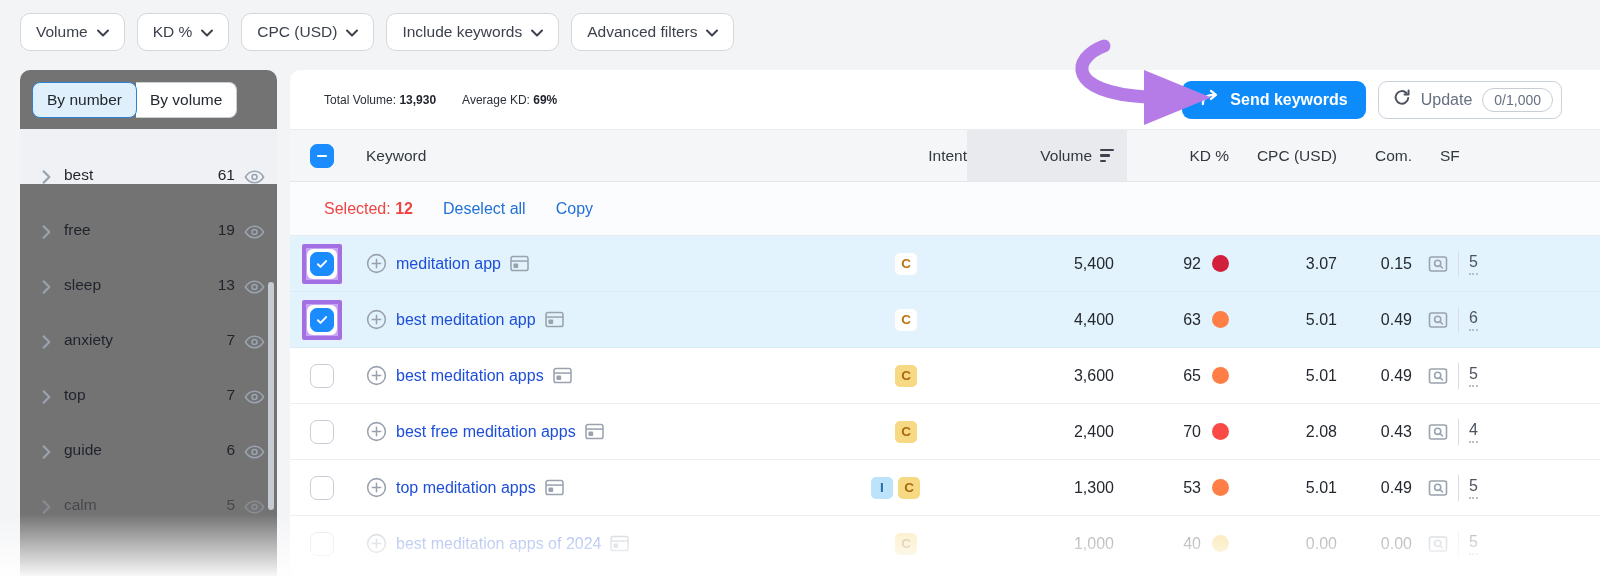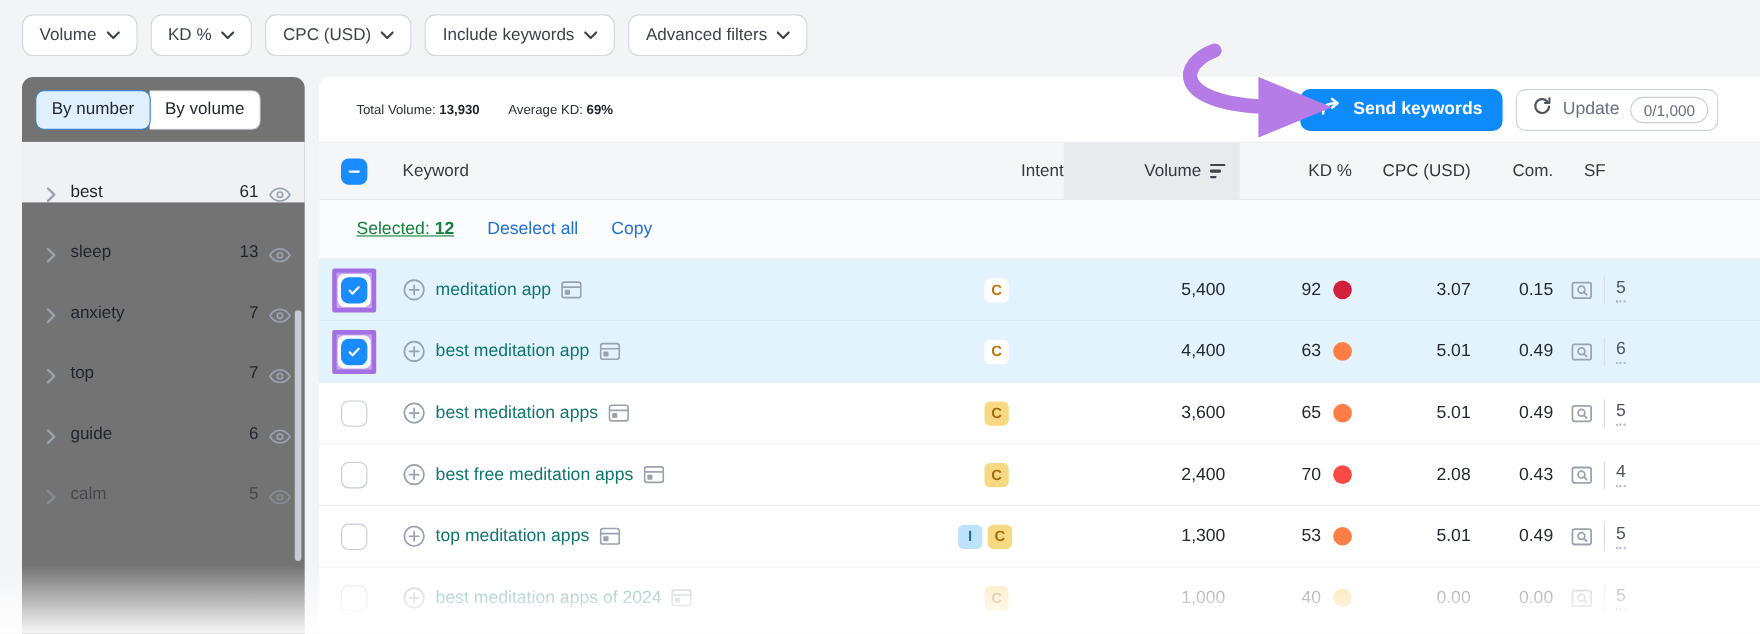--- a/index.html
+++ b/index.html
@@ -89,30 +89,30 @@
   .col-sp    { width:56px;  flex:none; }
   .t-header .col-kw { padding-left:12px; }
   .t-header .col-vol { background:#e8eaee; }
   .sort-icon { display:inline-flex; flex-direction:column; gap:3px; margin-left:8px; }
   .sort-icon i { display:block; height:2.4px; background:#3e444f; border-radius:1px; }
   .sort-icon i:nth-child(1){width:14px;} .sort-icon i:nth-child(2){width:10px;} .sort-icon i:nth-child(3){width:6px;}
   .selection-bar {
     height:54px; display:flex; align-items:center; gap:30px; padding-left:34px;
     border-bottom:1px solid #e9ebef; background:#fbfcfd; font-size:16px;
   }
-  .selection-bar .sel-label { color:#15803d;text-decoration:underline; }
+  .selection-bar .sel-label { color:#ef4444; }
   .selection-bar .sel-label b { font-weight:700; }
   .link-btn { color:#2170d6; font-weight:500; cursor:pointer; text-decoration:none; }
   .t-row {
     height:56px; display:flex; align-items:center; border-bottom:1px solid #eceef1;
     font-size:16px; color:#24282f; background:#fff;
   }
   .t-row.selected { background:#e2f3fd; border-bottom-color:#d9ecf7; }
   .t-row.faded > * { opacity:.5; }
-  .kw-link { color:#0f766e; text-decoration:none; cursor:pointer; white-space:nowrap; overflow:hidden; text-overflow:ellipsis;text-align:center; }
+  .kw-link { color:#1d4ed8; text-decoration:none; cursor:pointer; white-space:nowrap; overflow:hidden; text-overflow:ellipsis;text-align:center; }
   .icon-btn { display:inline-flex; cursor:pointer; flex:none; }
   
   .cb {
     width:24px; height:24px; border-radius:7px; border:1.5px solid #c6ccd4; background:#fff;
     display:inline-flex; align-items:center; justify-content:center; cursor:pointer; flex:none;
   }
   .cb.checked, .cb.indet { background:#1a8cff; border-color:#1a8cff; }
   .anno-box {
     width:40px; height:40px; border:4px solid #a46fe3; background:#c9a4ef;
     display:flex; align-items:center; justify-content:center; border-radius:2px;
@@ -181,20 +181,35 @@
   </div>
 
   <div class="sb-group hl">
     <span class="g-chevron">
         <svg width="9" height="14" viewBox="0 0 8 12">
           <path d="M1.5 1l5 5-5 5" stroke="#99a2ae" stroke-width="1.9" fill="none" stroke-linecap="round" stroke-linejoin="round"></path>
         </svg>
       </span>
     <span class="g-label">best</span>
     <span class="g-count">61</span>
+    <span class="icon-btn">
+        <svg width="21" height="14" viewBox="0 0 22 14">
+          <path d="M1.5 7C4 2.8 7.3 1 11 1s7 1.8 9.5 6C18 11.2 14.7 13 11 13S4 11.2 1.5 7z" stroke="#9aa3b2" fill="none" stroke-width="1.6"></path>
+          <circle cx="11" cy="7" r="2.6" stroke="#9aa3b2" fill="none" stroke-width="1.6"></circle>
+        </svg>
+      </span>
+  </div>
+  <div class="sb-group">
+    <span class="g-chevron">
+        <svg width="9" height="14" viewBox="0 0 8 12">
+          <path d="M1.5 1l5 5-5 5" stroke="#99a2ae" stroke-width="1.9" fill="none" stroke-linecap="round" stroke-linejoin="round"></path>
+        </svg>
+      </span>
+    <span class="g-label">free</span>
+    <span class="g-count">19</span>
     <span class="icon-btn">
         <svg width="21" height="14" viewBox="0 0 22 14">
           <path d="M1.5 7C4 2.8 7.3 1 11 1s7 1.8 9.5 6C18 11.2 14.7 13 11 13S4 11.2 1.5 7z" stroke="#9aa3b2" fill="none" stroke-width="1.6"></path>
           <circle cx="11" cy="7" r="2.6" stroke="#9aa3b2" fill="none" stroke-width="1.6"></circle>
         </svg>
       </span>
   </div>
   <div class="sb-group">
     <span class="g-chevron">
         <svg width="9" height="14" viewBox="0 0 8 12">

